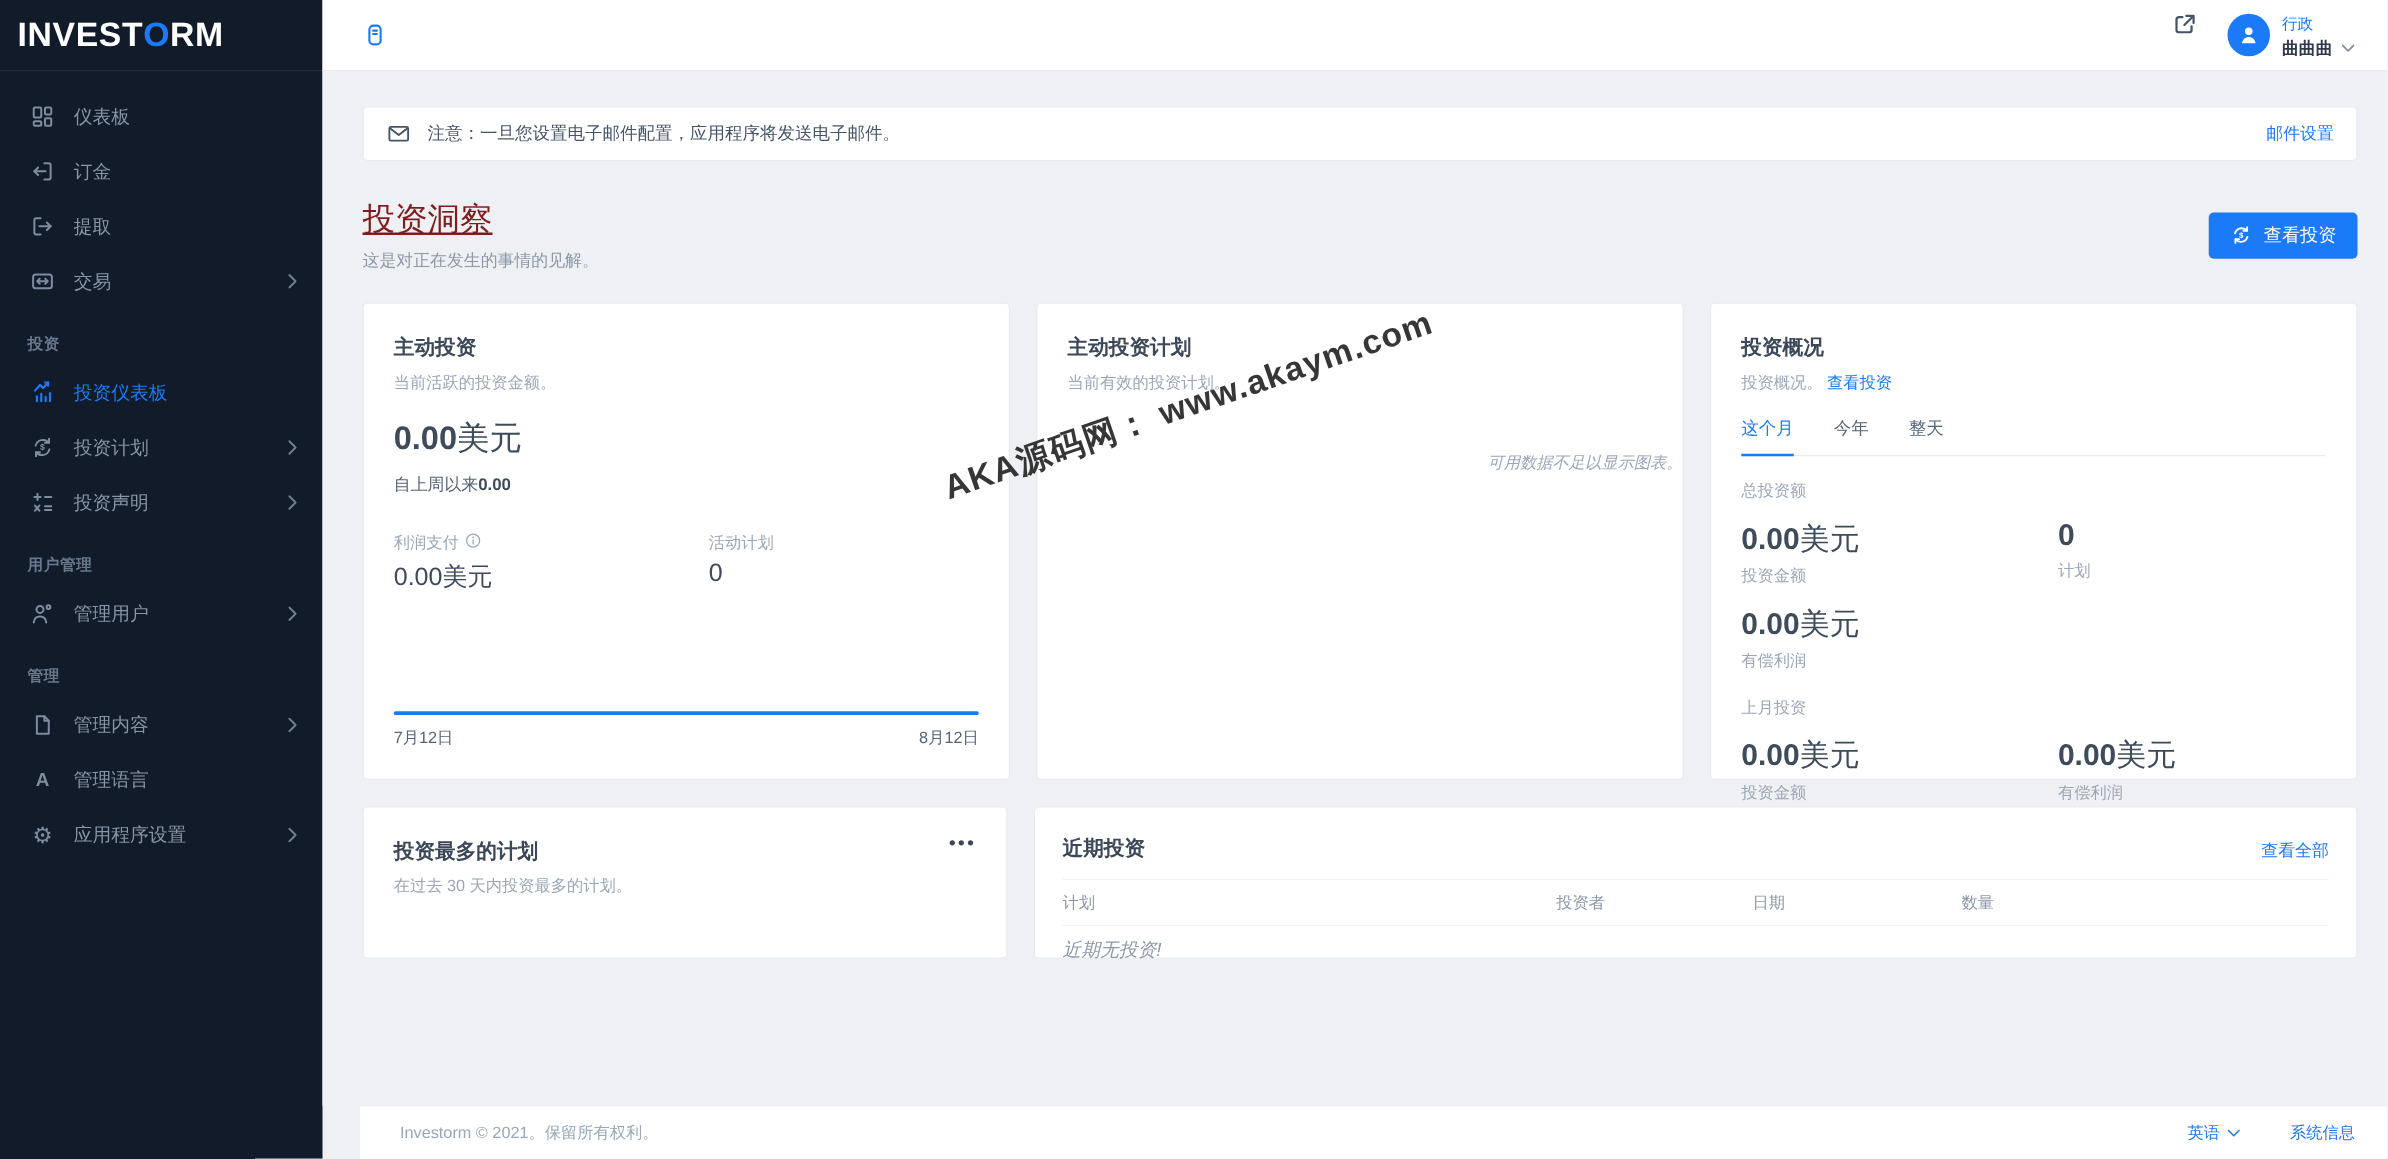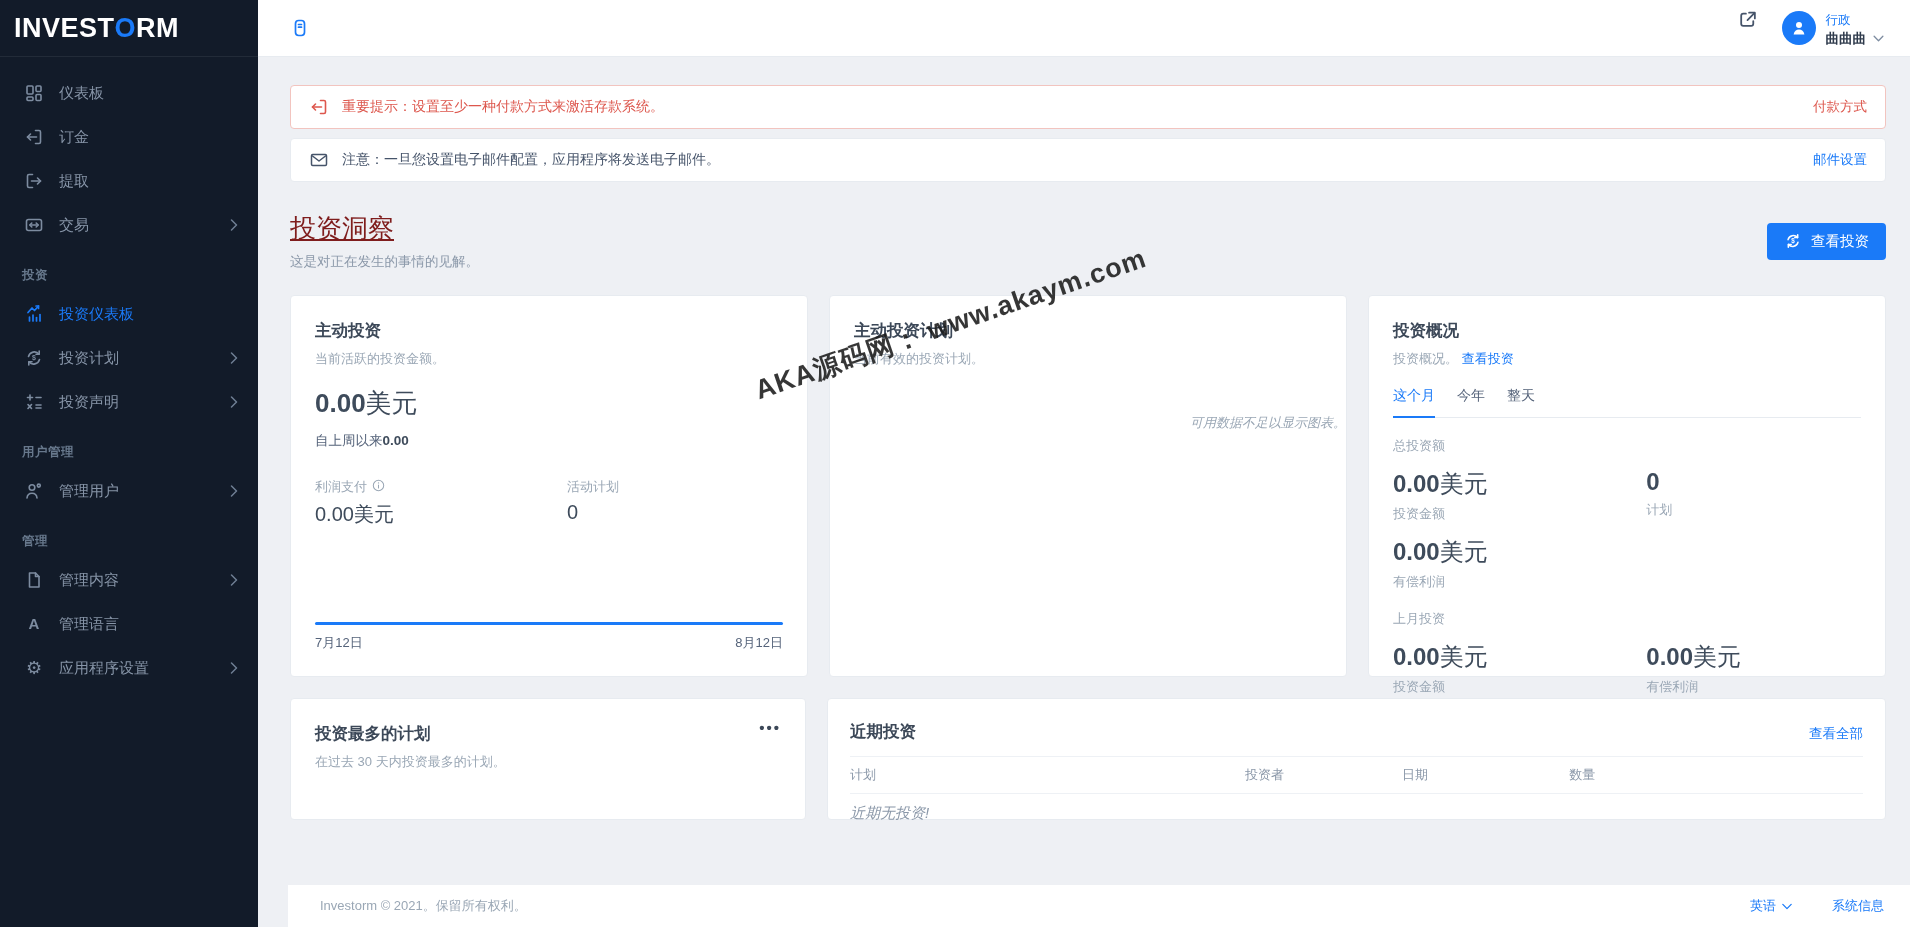--- a/index.html
+++ b/index.html
@@ -71,21 +71,21 @@
   .metric-value { font-size:20px; color:#3e4b5b; margin-top:5px; }
   .spark { margin-top:auto; }
   .spark-line { height:3px; background:#1a7af8; border-radius:2px; }
   .spark-dates { display:flex; justify-content:space-between; font-size:13px; color:#55637a; margin-top:9px; }
 
   .empty-note { position:absolute; left:0; top:118px; width:100%; text-align:right; font-style:italic;
                 font-size:13px; color:#9aa7b5; }
 
   .ov-sub { font-size:13px; color:#9aa7b5; margin-top:8px; }
   .ov-sub a { color:#1a7af8; text-decoration:none; cursor:pointer; }
-  .tabs { display:flex; gap:22px; margin-top:19px; border-bottom:1px solid #e7ebf0; }
+  .tabs { display:flex; gap:32px; margin-top:19px; border-bottom:1px solid #e7ebf0; }
   .tab { font-size:14px; color:#55637a; padding-bottom:11px; cursor:pointer; }
   .tab.active { color:#1a7af8; border-bottom:2px solid #1a7af8; margin-bottom:-1px; }
   .ov-label { font-size:13px; color:#9aa7b5; margin-top:19px; }
   .ov-grid { display:grid; grid-template-columns:1.18fr 1fr; }
   .ov-value { font-size:24px; color:#3e4b5b; margin-top:13px; }
   .ov-value .val { font-weight:700; }
   .ov-caption { font-size:13px; color:#9aa7b5; margin-top:5px; }
   .divider { height:1px; background:#e7ebf0; margin-top:20px; }
   .mt-auto { margin-top:auto; }
 
@@ -308,31 +308,20 @@
               </span>
           </span>
         </div>
       </div>
     </header>
 
     <div class="content">
 
       <div class="watermark">AKA源码网： www.akaym.com</div>
 
-      <div class="alert danger">
-        <span class="ic">
-            <svg viewBox="0 0 20 20" fill="none" stroke="currentColor" stroke-width="1.6" stroke-linecap="round" stroke-linejoin="round">
-              <path d="M11.5 3.5H15a1.5 1.5 0 0 1 1.5 1.5v10a1.5 1.5 0 0 1-1.5 1.5h-3.5"></path>
-              <path d="M12.5 10h-9"></path>
-              <path d="M6.5 7l-3 3 3 3"></path>
-            </svg>
-          </span>
-        <span>重要提示：设置至少一种付款方式来激活存款系统。</span>
-        <a class="alert-action">付款方式</a>
-      </div>
 
       <div class="alert">
         <span class="ic">
             <svg viewBox="0 0 20 20" fill="none" stroke="currentColor" stroke-width="1.5" stroke-linecap="round" stroke-linejoin="round">
               <rect x="2.5" y="4.5" width="15" height="11" rx="1.2"></rect>
               <path d="M3.5 6l6.5 5 6.5-5"></path>
             </svg>
           </span>
         <span>注意：一旦您设置电子邮件配置，应用程序将发送电子邮件。</span>
         <a class="alert-action">邮件设置</a>

